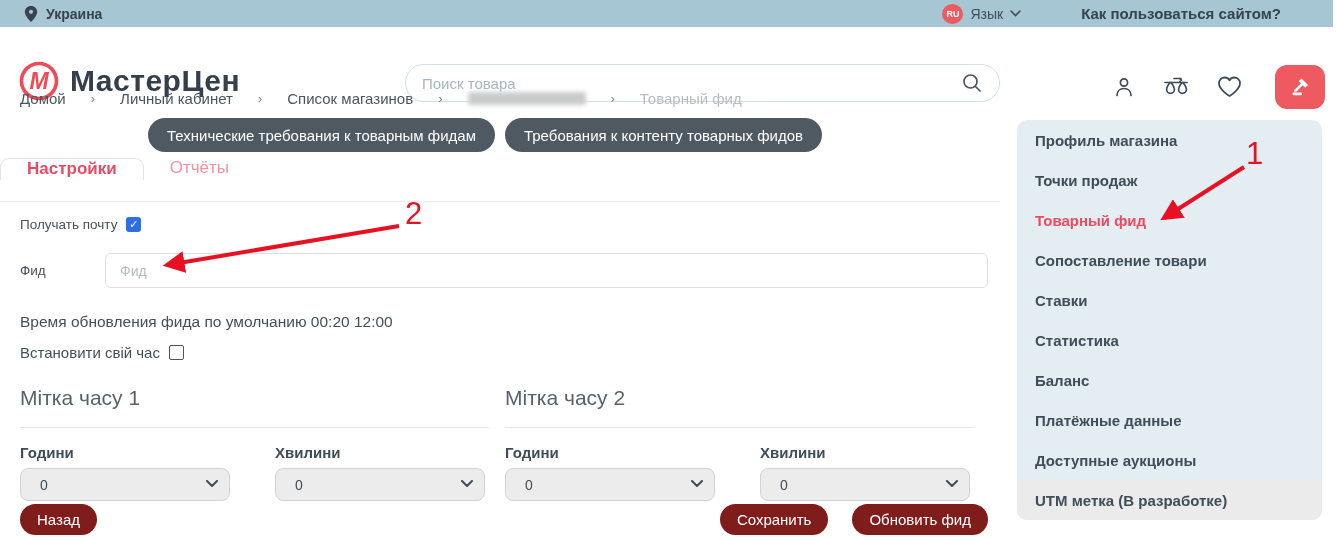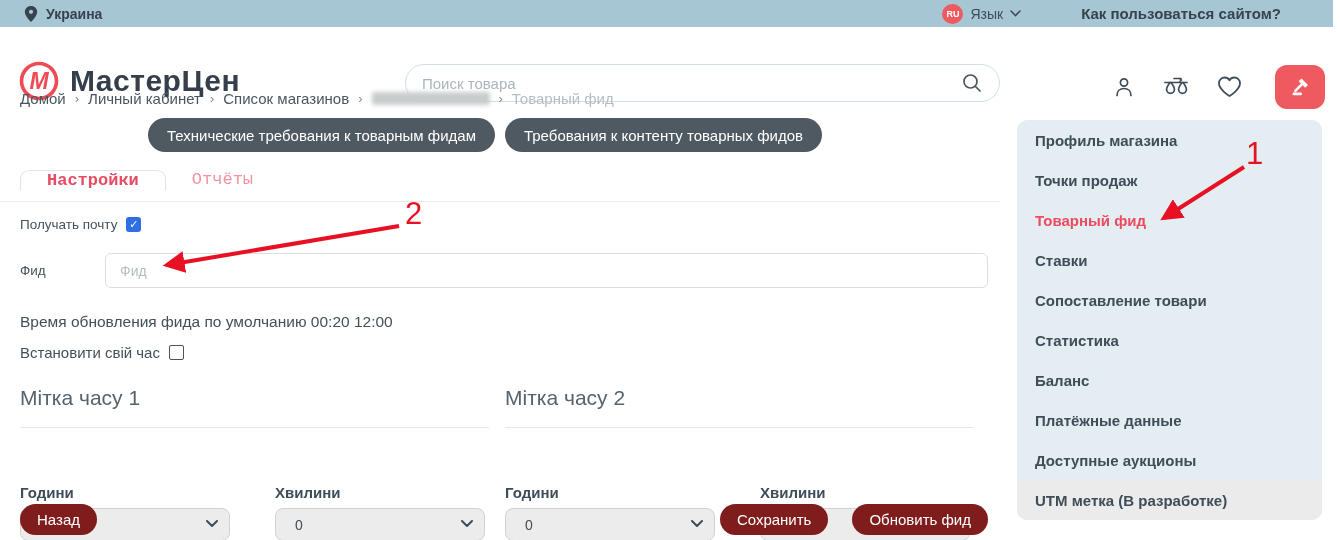--- a/index.html
+++ b/index.html
@@ -26,35 +26,35 @@
     border:1px solid #cfe0e8; border-radius:19px; display:flex; align-items:center; padding:0 16px; background:#fff; }
   .search-wrap input { border:none; outline:none; flex:1; font-size:15px; color:#3f4d58;
     font-family:"Liberation Sans", sans-serif; background:transparent; }
   .search-wrap input::placeholder { color:#a9b6be; }
   .hdr-icons { position:absolute; left:1112px; top:38px; display:flex; align-items:center; gap:26px; }
   .hdr-icon { cursor:pointer; display:block; }
   .gavel-btn { width:50px; height:44px; background:#ee5a60; border-radius:12px; border:none;
     display:flex; align-items:center; justify-content:center; cursor:pointer; margin-left:6px; }
 
   
-  .breadcrumb { position:absolute; top:90px; left:20px; display:flex; align-items:center; gap:9px; font-size:15px; }
+  .breadcrumb { position:absolute; top:90px; left:20px; display:flex; align-items:center; gap:25px; font-size:15px; }
   .crumb { color:#49565f; cursor:pointer; }
   .crumb-sep { color:#7e8a93; font-size:13px; }
   .crumb-redacted { display:inline-block; width:118px; height:13px; background:#c9cccd;
     border-radius:2px; filter:blur(2px); }
   .crumb-current { color:#b6bdc2; }
 
   
   .info-buttons { position:absolute; top:118px; left:148px; display:flex; gap:10px; }
   .pill-dark { background:#4e5962; color:#fff; border:none; border-radius:18px; height:34px;
     padding:0 19px; font-size:15px; font-family:"Liberation Sans", sans-serif; cursor:pointer; white-space:nowrap; }
 
   
   .tabs { position:absolute; top:158px; left:0; width:1000px; height:44px;
-    display:flex; align-items:center; padding-left:20px; border-bottom:1px solid #ececec;font-family:Liberation Mono, monospace; }
+    display:flex; align-items:flex-start; border-bottom:1px solid #ececec; }
   .tab { display:flex; align-items:center; padding:0 26px; font-size:17px; cursor:pointer; }
   .tab.active { font-weight:bold; color:#e64c63; background:#fff; border:1px solid #e3e3e3;
     border-bottom:1px solid #fff; border-radius:9px 9px 0 0; margin-bottom:-1px; }
   .tab.inactive { color:#f0929f; }
 
   
   .mail-row { position:absolute; top:217px; left:20px; display:flex; align-items:flex-start; gap:9px; }
   .mail-row label { font-size:13.5px; color:#46525c; }
   .cb-checked { width:15px; height:15px; background:#2e6fe4; border-radius:3px; color:#fff;
     font-size:11px; line-height:15px; text-align:center; cursor:pointer; }
@@ -68,21 +68,21 @@
 
   .default-time { position:absolute; top:313px; left:20px; font-size:15.5px; color:#42505a; }
   .own-time { position:absolute; top:344px; left:20px; display:flex; align-items:center; gap:9px;
     font-size:15px; color:#42505a; }
 
   
   .timestamps { position:absolute; top:386px; left:20px; width:968px; display:flex; gap:16px; }
   .ts-col { width:469px; }
   .ts-title { font-size:21px; font-weight:normal; color:#56636d; padding-bottom:17px; border-bottom:1px solid #e7e7e7; }
   .ts-fields { display:flex; gap:45px; margin-top:16px; }
-  .ts-field { width:210px;margin-top:40px; }
+  .ts-field { width:210px; }
   .ts-field .flbl { font-size:15px; font-weight:bold; color:#3f4d58; display:block; margin-bottom:7px; }
   .sel-wrap { position:relative; width:210px; }
   .sel-wrap select { width:100%; height:33px; appearance:none; -webkit-appearance:none;
     background:#ececec; border:1px solid #d2d2d2; border-radius:8px; padding:0 0 0 19px;
     font-size:14px; color:#3f4d58; font-family:"Liberation Sans", sans-serif; cursor:pointer; outline:none; }
   .sel-wrap .chev { position:absolute; right:12px; top:12px; pointer-events:none; }
 
   
   .actions { position:absolute; top:504px; left:20px; width:968px; display:flex; }
   .actions .right { margin-left:auto; display:flex; gap:24px; }
@@ -269,22 +269,22 @@
     <div class="right">
       <button class="btn-dark">Сохранить</button>
       <button class="btn-dark">Обновить фид</button>
     </div>
   </div>
 
   <nav class="sidebar">
     <div class="side-item">Профиль магазина</div>
     <div class="side-item">Точки продаж</div>
     <div class="side-item active">Товарный фид</div>
+    <div class="side-item">Сопоставление товари</div>
     <div class="side-item">Ставки</div>
-    <div class="side-item">Сопоставление товари</div>
     <div class="side-item">Статистика</div>
     <div class="side-item">Баланс</div>
     <div class="side-item">Платёжные данные</div>
     <div class="side-item">Доступные аукционы</div>
     <div class="side-item muted">UTM метка (В разработке)</div>
   </nav>
 
   <svg class="anno-svg" viewBox="0 0 1340 540">
     <defs>
       <marker id="ah" viewBox="0 0 10 10" refX="8" refY="5" markerWidth="5.5" markerHeight="5.5" orient="auto">

